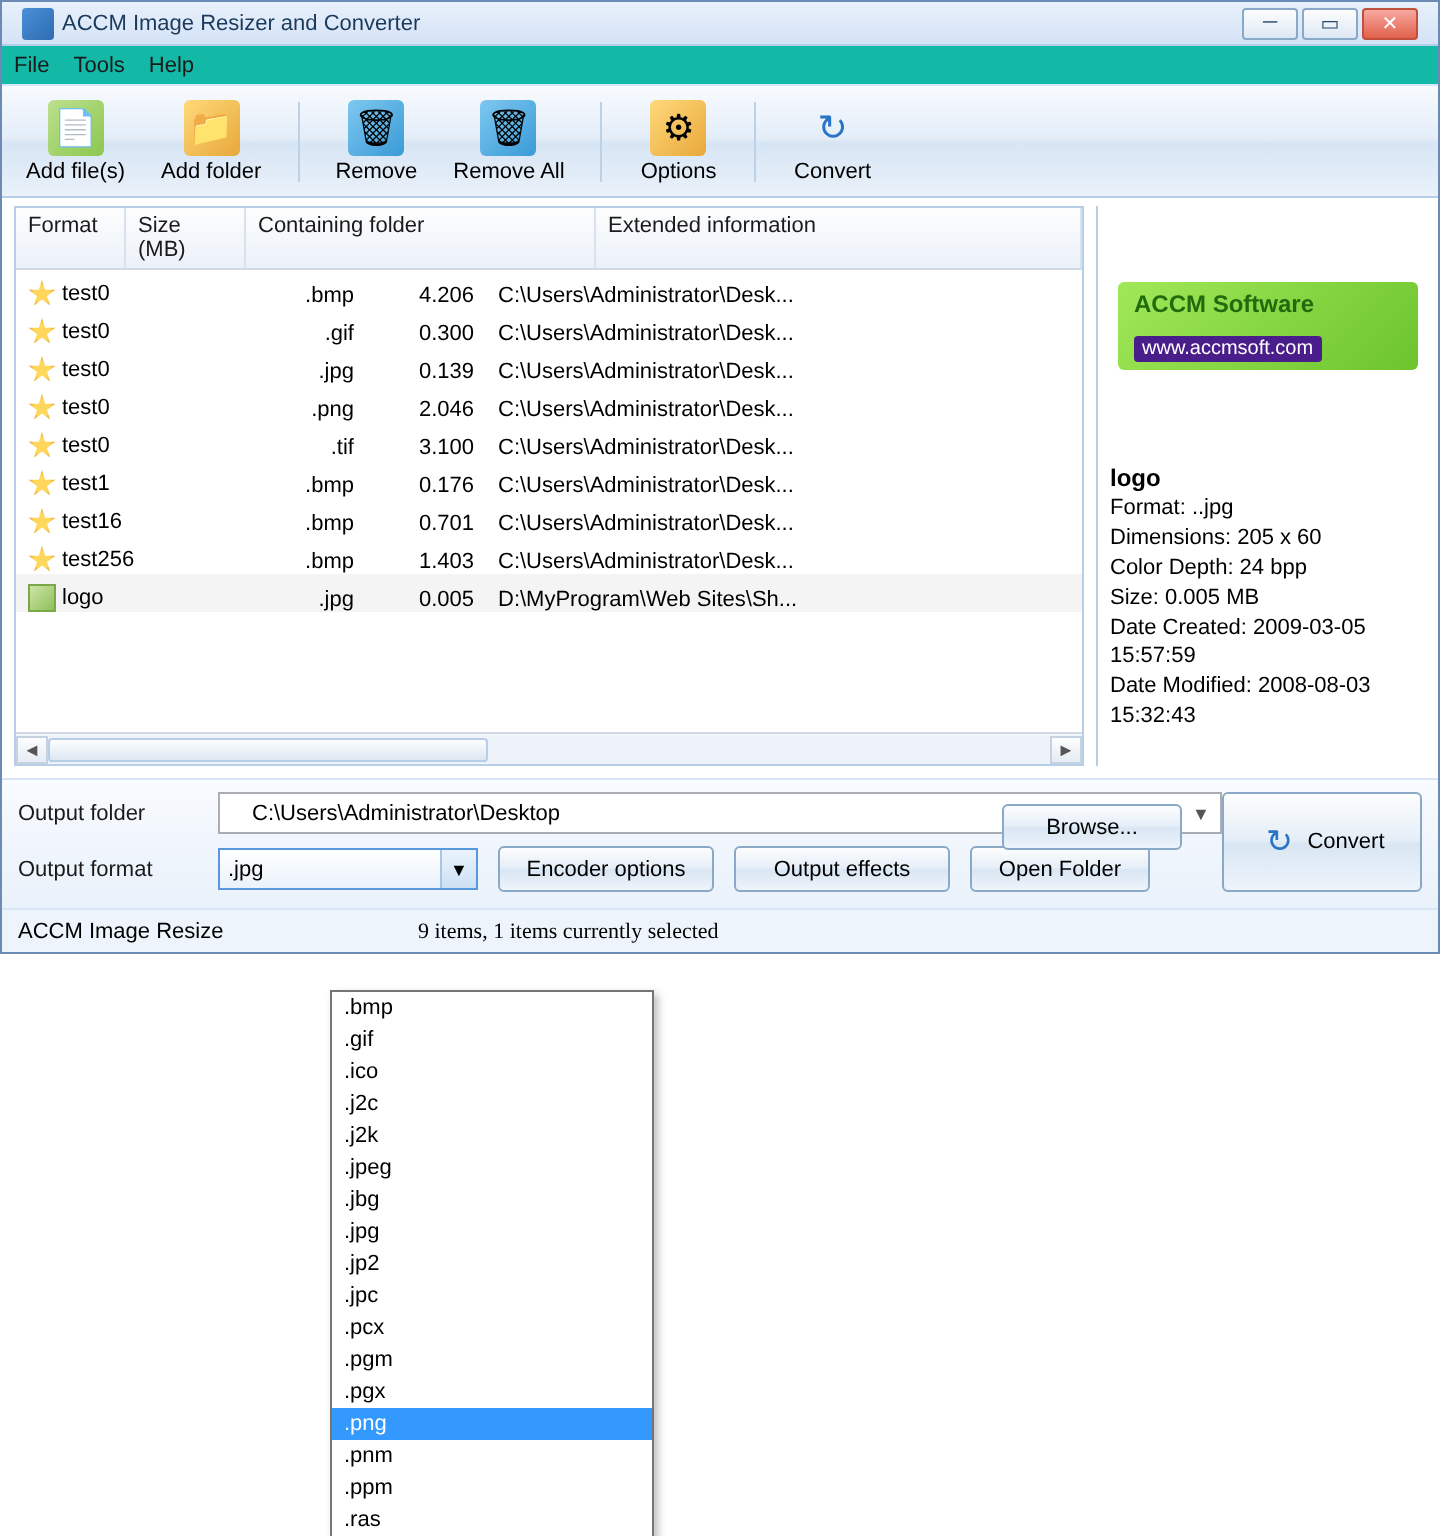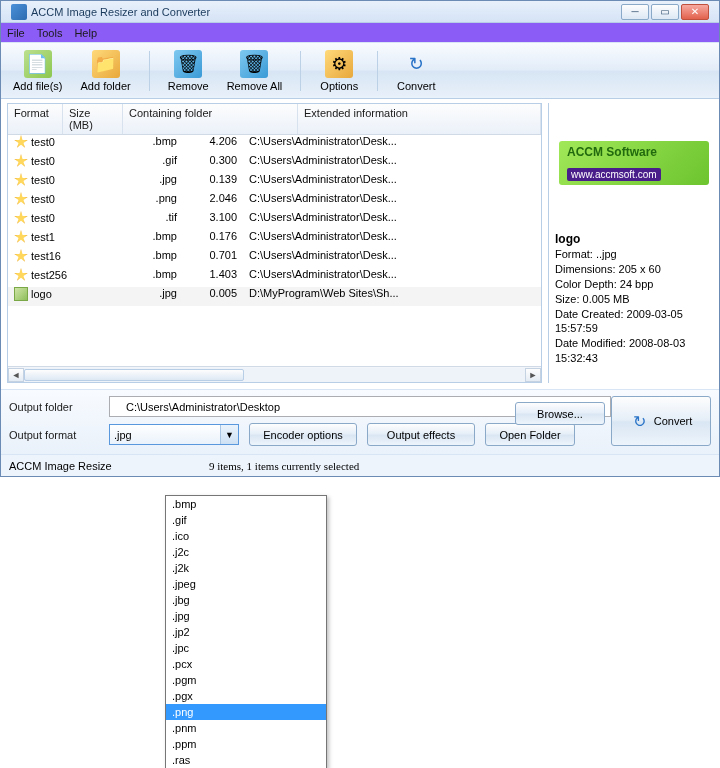--- a/index.html
+++ b/index.html
@@ -4,34 +4,34 @@
 <style>
 * { box-sizing: border-box; margin: 0; padding: 0; font-family: "Segoe UI", Tahoma, sans-serif; font-size: 11px; }
 body { background: #fff; }
 .window { width: 720px; border: 1px solid #6b8bb5; background: #fff; box-shadow: 0 0 3px rgba(0,0,0,0.3); }
 .titlebar { height: 22px; background: linear-gradient(to bottom, #e8f0fb, #d5e3f6); display: flex; align-items: center; padding: 0 10px; border-bottom: 1px solid #b8cde6; }
 .titlebar .icon { width: 16px; height: 16px; background: linear-gradient(135deg,#4a90d9,#2e6cb0); border-radius: 2px; margin-right: 4px; }
 .titlebar .title { flex: 1; color: #1a3a5c; }
 .winbtns { display: flex; gap: 2px; }
 .winbtn { width: 28px; height: 16px; border: 1px solid #8aa8c8; border-radius: 2px; background: linear-gradient(to bottom,#fdfdfd,#dde8f4); display:flex; align-items:center; justify-content:center; font-size:10px; color:#2a4a6a; cursor:pointer;}
 .winbtn.close { background: linear-gradient(to bottom,#f7a9a0,#e2614c); color:#fff; border-color:#c0503c;}
-.menubar { height: 20px; background: #8b5cf6; display: flex; align-items: center; padding: 0 6px; gap: 12px; border-bottom: 1px solid #d7e5f4; }
+.menubar { height: 20px; background: #14b8a6; display: flex; align-items: center; padding: 0 6px; gap: 12px; border-bottom: 1px solid #d7e5f4; }
 .menubar span { color: #1a1a1a; cursor:pointer;}
 .toolbar { height: 56px; background: linear-gradient(to bottom,#f8fbff,#e3edf8 48%,#d7e5f4 52%,#e9f1fa); display: flex; align-items: center; padding: 0 8px; gap: 10px; border-bottom: 1px solid #b8cde6; }
 .tbtn { display:flex; flex-direction:column; align-items:center; gap:2px; min-width:48px; cursor:pointer; padding:2px 4px;}
 .tbtn .ticon { width:28px; height:28px; border-radius:3px; display:flex; align-items:center; justify-content:center; font-size:18px;}
 .tsep { width:1px; height:40px; background:#bcd0e6; margin:0 4px;}
 .body { display:flex; padding:4px 6px 6px 6px; gap:6px; }
 .left { flex:1; min-width:0;}
 .filegrid { border:1px solid #b8cde6; background:#fff; height:280px; display:flex; flex-direction:column;}
 .gridhead { display:flex; background: linear-gradient(to bottom,#fdfdfd,#ebf1f9); border-bottom:1px solid #d0dae6;}
 .gh { padding:3px 6px; border-right:1px solid #d7e2ee; color:#1a1a1a;}
 .gh.name{width:120px;} .gh.fmt{width:55px;} .gh.sz{width:60px;} .gh.fold{width:175px;} .gh.ext{flex:1;}
 .gridbody { flex:1; overflow:hidden; }
-.row { display:flex; align-items:flex-start; height:19px;}
+.row { display:flex; align-items:flex-end; height:19px;}
 .row.sel { background:#f4f4f4;}
 .cell { padding:0 6px; white-space:nowrap; overflow:hidden; text-overflow:ellipsis;}
 .cell.name{width:120px; display:flex; align-items:center; gap:3px;} .cell.fmt{width:55px; text-align:right;} .cell.sz{width:60px; text-align:right;} .cell.fold{width:175px;} .cell.ext{flex:1;}
 .rowicon{width:14px;height:14px;display:inline-block;}
 .star{background:radial-gradient(circle,#ffd75c 40%,#e8a226 70%);clip-path:polygon(50% 0%,61% 35%,98% 35%,68% 57%,79% 91%,50% 70%,21% 91%,32% 57%,2% 35%,39% 35%);}
 .imgico{background:linear-gradient(135deg,#cfe5a6,#8fbf5c); border:1px solid #7aa846;}
 .hscroll{height:16px; border-top:1px solid #d0dae6; display:flex; align-items:center; background:#f2f6fb;}
 .hscroll .cap{width:16px; height:14px; background:linear-gradient(to bottom,#fdfdfd,#e5ecf4); border:1px solid #c4d2e2; display:flex;align-items:center;justify-content:center;font-size:9px;color:#555;}
 .hscroll .track{flex:1; height:14px; background:#eef3f9; position:relative;}
 .hscroll .thumb{position:absolute;left:0;width:220px;height:12px;top:1px;background:linear-gradient(to bottom,#fdfdfd,#dde8f4);border:1px solid #b8cde6;border-radius:2px;}
@@ -236,21 +236,21 @@
       </div>
     </div>
   </div>
 
   <div class="bottom">
     <div class="lbl">Output folder</div>
     <div class="textfield" style="grid-column:2/4;">
       <span>C:\Users\Administrator\Desktop</span>
       <span class="dd">▼</span>
     </div>
-    <div class="btn" style="grid-column:3;grid-row:1;margin-left:auto;width:90px;position:absolute;right:114px;top:6px;">Browse...</div>
+    <div class="btn" style="grid-column:3;grid-row:1;margin-left:auto;width:90px;position:absolute;right:128px;top:6px;">Browse...</div>
     <div class="btn cvtbtn">
       <span class="ci">↻</span>
       <span>Convert</span>
     </div>
 
     <div class="lbl">Output format</div>
     <div style="grid-column:2/4; display:flex; gap:10px; align-items:center;">
       <div class="combo">
         <span>.jpg</span>
         <div class="ddbtn">▼</div>

